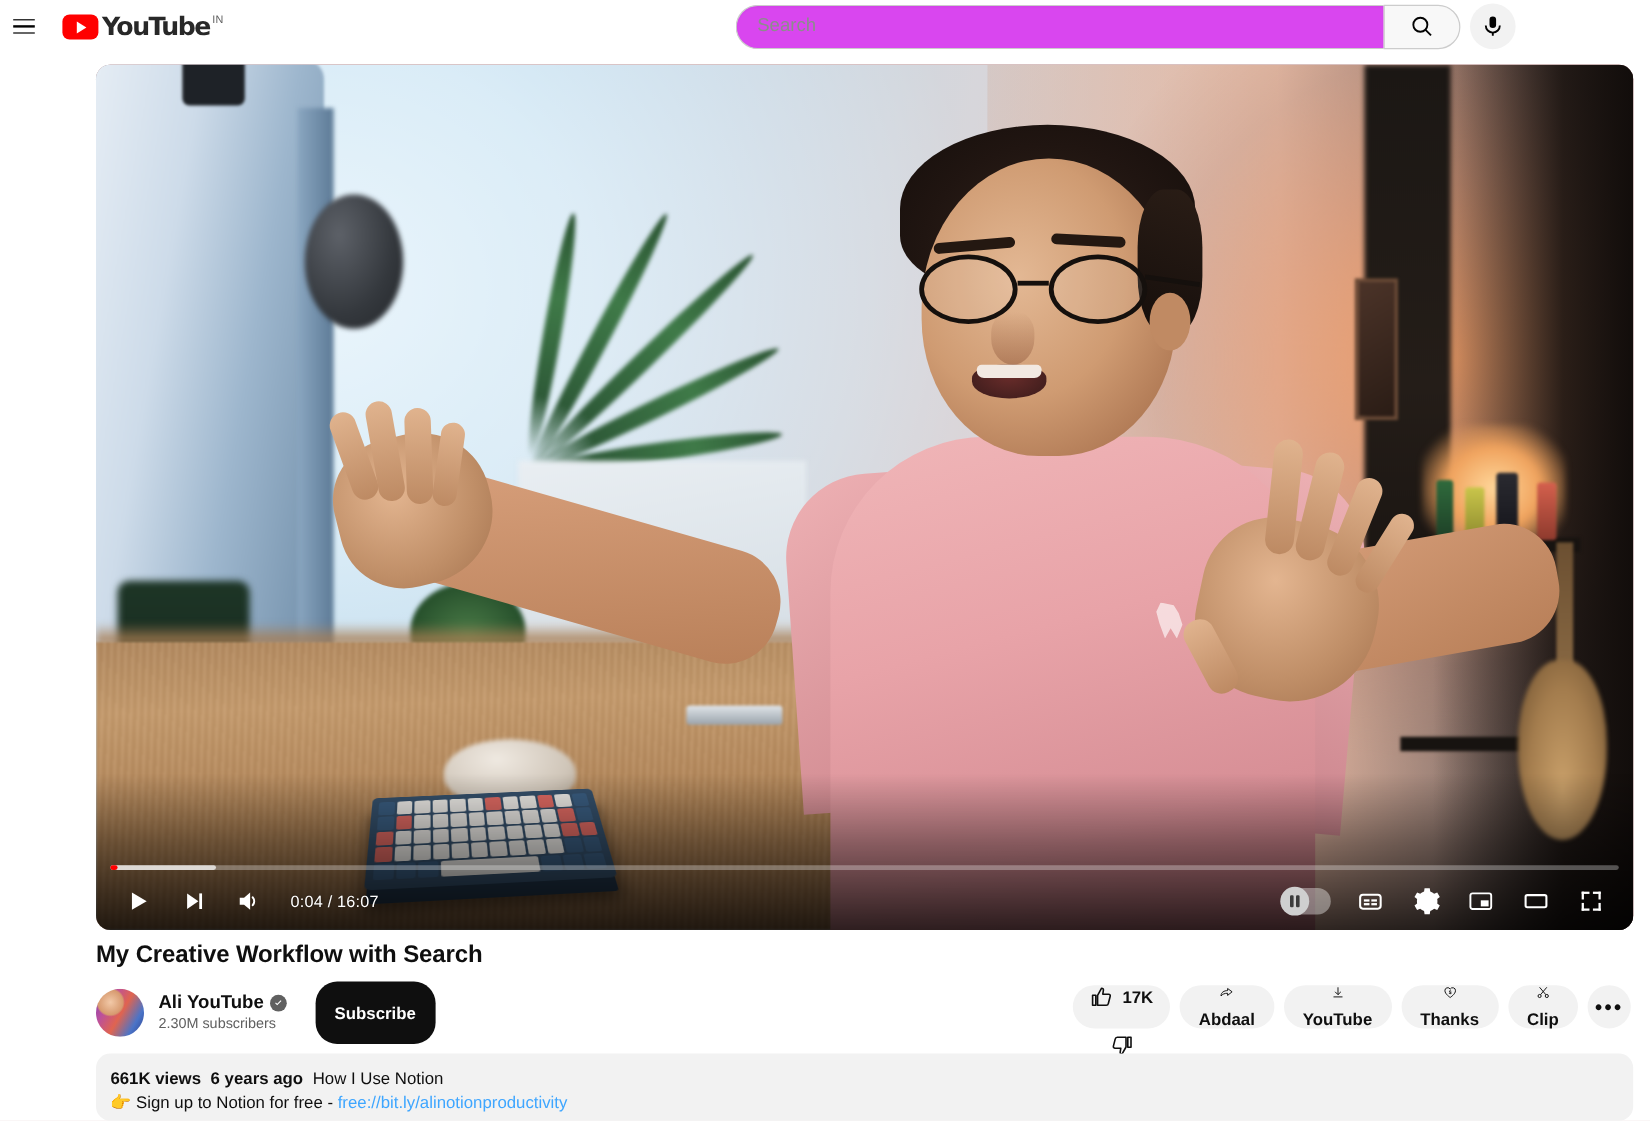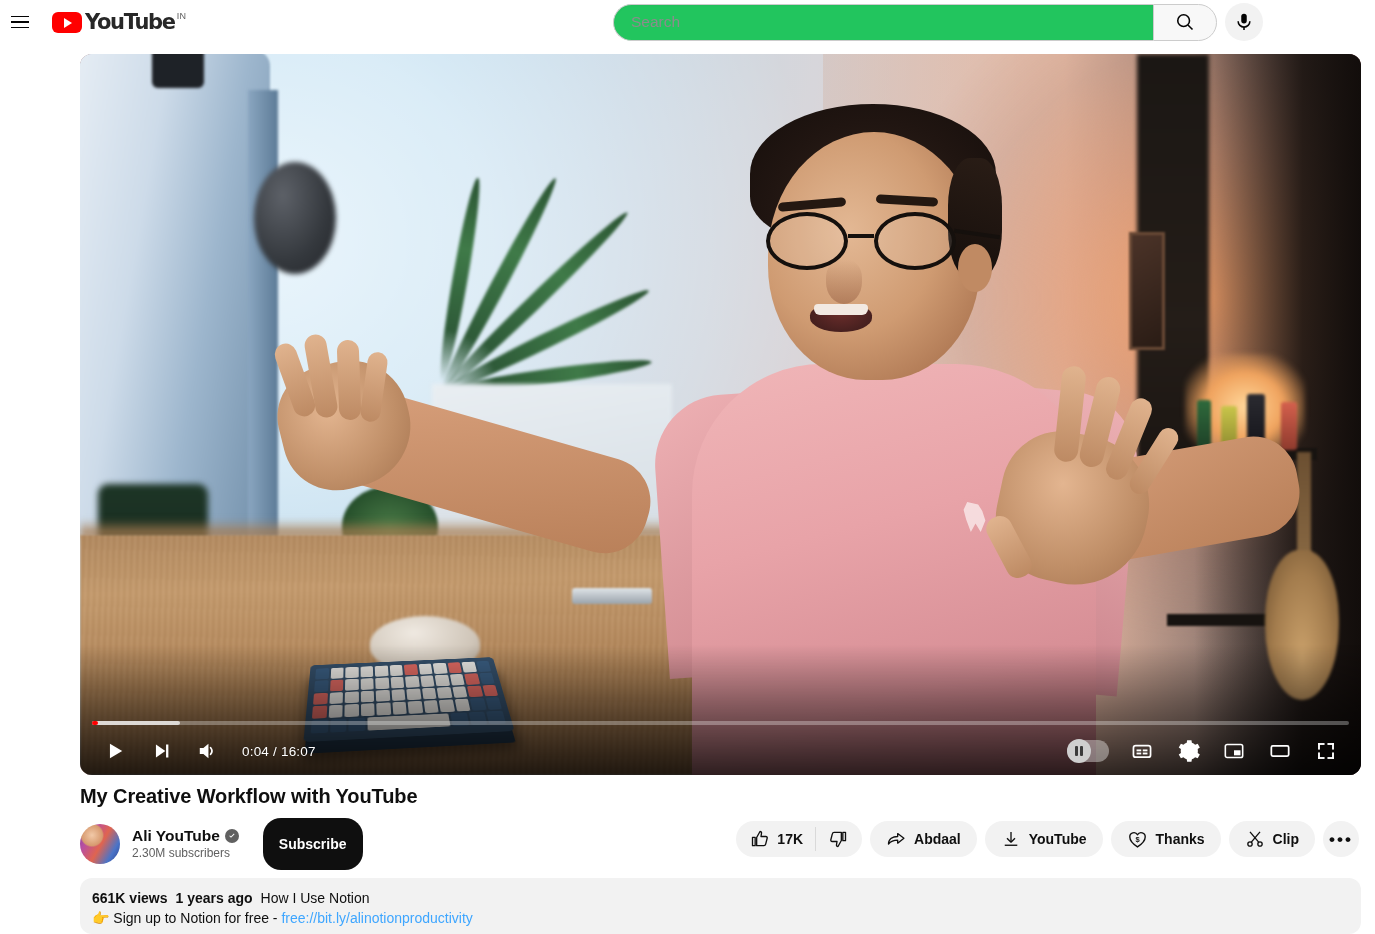--- a/index.html
+++ b/index.html
@@ -58,21 +58,21 @@
   }
 
   .search-wrap {
     position: absolute; left: 613px; top: 3px;
     display: flex; align-items: center;
   }
   .search-box {
     width: 540px; height: 37px;
     border: 1px solid #ccc; border-right: none;
     border-radius: 19px 0 0 19px;
-    background: #22c55e;
+    background: #d946ef;
     display: flex; align-items: center;
     padding-left: 17px;
     box-shadow: inset 0 1px 2px rgba(0,0,0,0.04);
   }
   .search-box input {
     border: none; outline: none; width: 100%;
     font-family: "Liberation Sans", sans-serif;
     font-size: 15.5px; color: #222; background: transparent;
   }
   .search-box input::placeholder { color: #8c8c8c; }
@@ -406,21 +406,21 @@
     font-size: 14px; font-weight: 600;
     display: flex; align-items: center; justify-content: center; cursor: pointer;
   }
 
   .actions {
     position: absolute; right: 16px; top: 821px; display: flex; align-items: center; gap: 8px;
   }
   .pill {
     height: 36px; border-radius: 18px; background: #f2f2f2; color: #0f0f0f;
     display: flex; align-items: center; padding: 0 16px; gap: 8px;
-    font-size: 14px; font-weight: 600; cursor: pointer; white-space: nowrap;
+    font-size: 14px; font-weight: 600; cursor: pointer; white-space: nowrap; flex-direction: column;
   }
   .pill.round { width: 36px; padding: 0; justify-content: center; }
   .lk-divider { width: 1px; height: 24px; background: #d9d9d9; margin: 0 2px; }
   .dots { letter-spacing: 2px; font-size: 17px; line-height: 1; font-weight: 700; }
 
   .desc-box {
     position: absolute; left: 80px; top: 878px; width: 1281px; height: 56px;
     background: #f2f2f2; border-radius: 12px; padding: 12px 12px 0 12px;
     cursor: pointer;
   }
@@ -697,21 +697,21 @@
               <rect x="7" y="20" width="2.6" height="9"></rect>
             <rect x="20" y="26.4" width="9" height="2.6"></rect>
               <rect x="26.4" y="20" width="2.6" height="9"></rect>
           </g>
         </svg>
       </div>
     </div>
   </div>
 </div>
 
-<div class="vtitle">My Creative Workflow with YouTube</div>
+<div class="vtitle">My Creative Workflow with Search</div>
 
 <div class="owner-row">
   <div class="avatar"></div>
   <div class="owner-text">
     <div class="owner-name">
       <span>Ali YouTube</span>
       <span class="verified">
         <svg width="10" height="10" viewBox="0 0 24 24">
             <path d="M9.6 16.2 5.4 12l1.5-1.5 2.7 2.7 7-7L18.1 7.7z" fill="#fff"></path>
           </svg>
@@ -773,20 +773,20 @@
   </div>
 
   <div class="pill round">
     <span class="dots">•••</span>
   </div>
 </div>
 
 <div class="desc-box">
   <div class="desc-meta">
     <span>661K views</span>
-    <span>1 years ago</span>
+    <span>6 years ago</span>
     <span class="hashtag">How I Use Notion</span>
   </div>
   <div class="desc-line">
     <span class="pointer-emoji">👉</span>
     <span>Sign up to Notion for free - </span><a class="desc-link" href="#">free://bit.ly/alinotionproductivity</a>
   </div>
 </div>
 
 </body></html>

